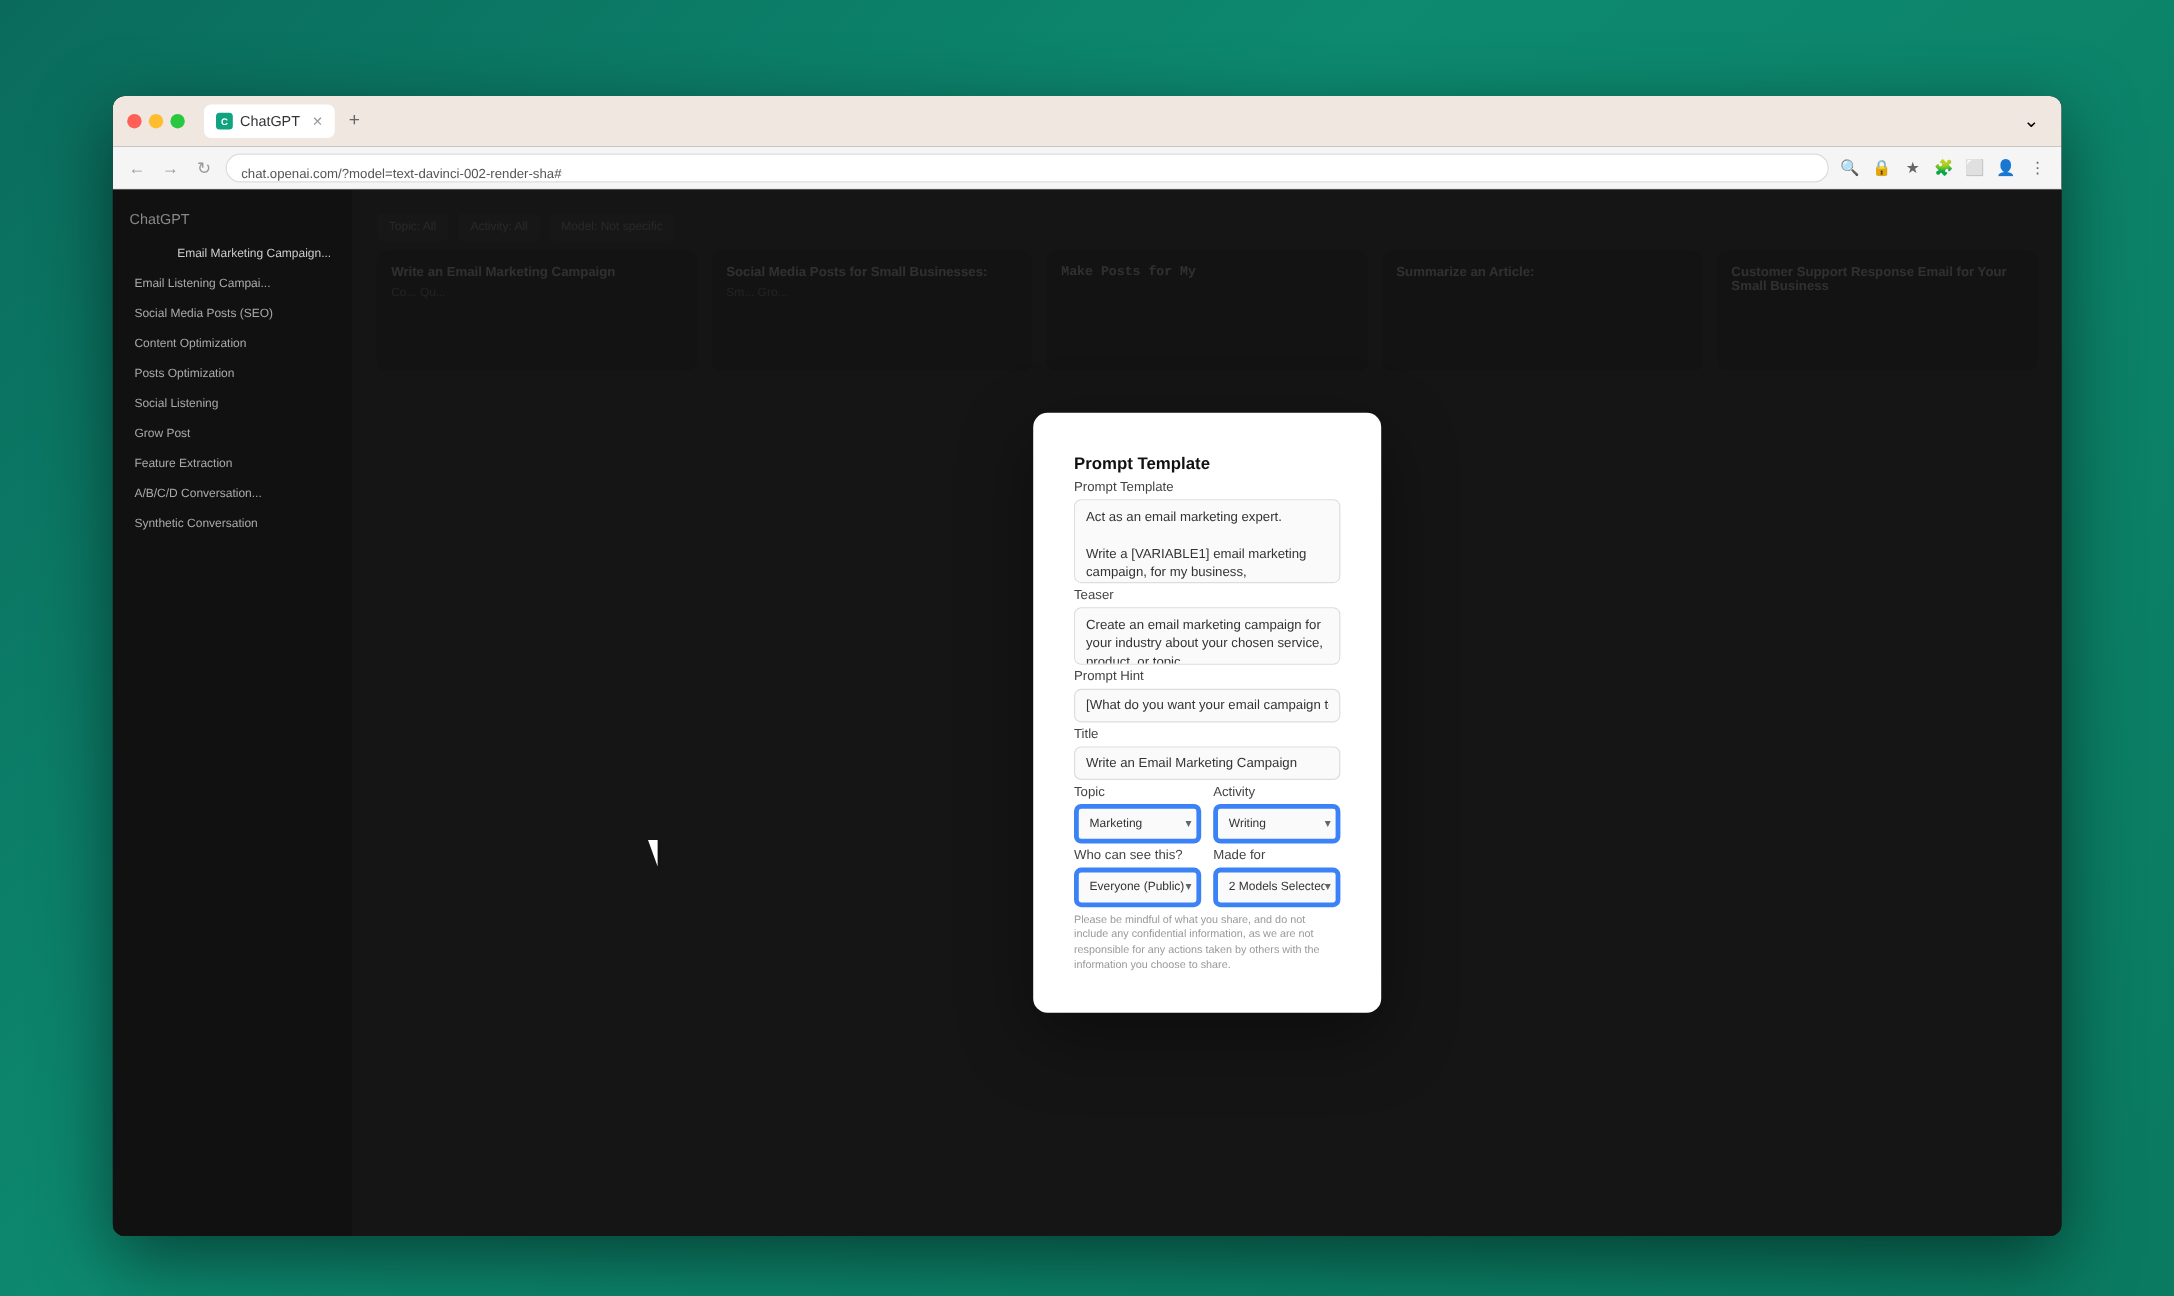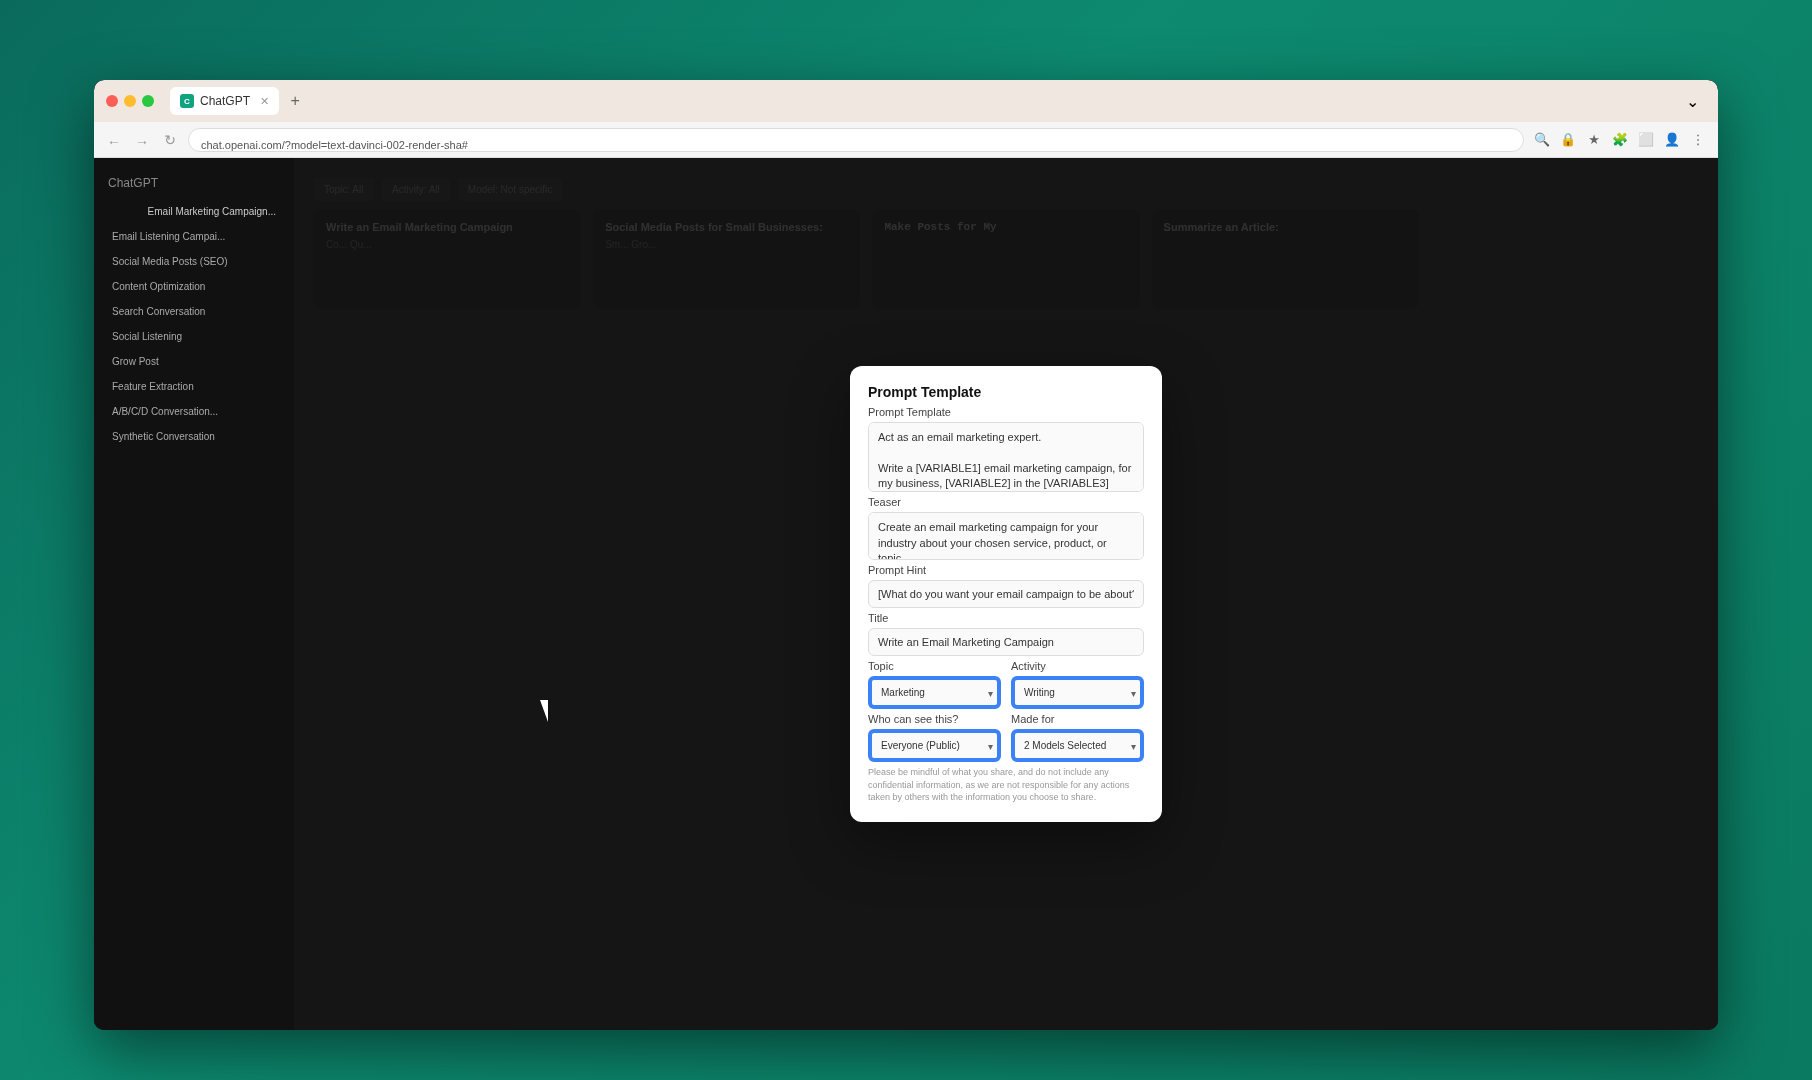--- a/index.html
+++ b/index.html
@@ -205,22 +205,22 @@
       background: rgba(0,0,0,0.5);
       display: flex;
       align-items: center;
       justify-content: center;
       z-index: 20;
     }
 
     .modal {
       background: white;
       border-radius: 12px;
-      width: 312px;
-      padding: 18px;
+      width: 290px;
+      padding: 34px;
       box-shadow: 0 20px 60px rgba(0,0,0,0.4);
       display: flex;
       flex-direction: column;
       gap: 4px;
       max-height: 520px;
       overflow-y: auto;
     }
 
     .modal-title {
       font-size: 14px;
@@ -367,21 +367,21 @@
   </div>
 
   <div class="browser-content">
 
     <div class="sidebar">
       <div class="sidebar-header">ChatGPT</div>
       <div class="sidebar-item" style="font-size:10px;color:#ccc;text-align:right;">Email Marketing Campaign...</div>
       <div class="sidebar-item" style="font-size:10px;">Email Listening Campai...</div>
       <div class="sidebar-item" style="font-size:10px;">Social Media Posts (SEO)</div>
       <div class="sidebar-item" style="font-size:10px;">Content Optimization</div>
-      <div class="sidebar-item" style="font-size:10px;">Search Conversation</div>
+      <div class="sidebar-item" style="font-size:10px;">Posts Optimization</div>
       <div class="sidebar-item" style="font-size:10px;">Social Listening</div>
       <div class="sidebar-item" style="font-size:10px;">Grow Post</div>
       <div class="sidebar-item" style="font-size:10px;">Feature Extraction</div>
       <div class="sidebar-item" style="font-size:10px;">A/B/C/D Conversation...</div>
       <div class="sidebar-item" style="font-size:10px;">Synthetic Conversation</div>
     </div>
 
     <div class="main-content">
 
       <div style="margin-bottom:12px;opacity:0.3;">
@@ -397,20 +397,23 @@
           </div>
           <div style="background:#222;border-radius:8px;padding:12px;min-height:100px;">
             <div style="color:#ddd;font-size:11px;font-weight:600;margin-bottom:6px;">Social Media Posts for Small Businesses:</div>
             <div style="color:#888;font-size:10px;">Sm... Gro...</div>
           </div>
           <div style="background:#222;border-radius:8px;padding:12px;min-height:100px;">
             <div style="color:#ddd;font-size:11px;font-weight:600;margin-bottom:2px;font-family:Liberation Mono, monospace;">Make Posts for My</div>
           </div>
           <div style="background:#222;border-radius:8px;padding:12px;min-height:100px;">
             <div style="color:#ddd;font-size:11px;font-weight:600;margin-bottom:19px;">Summarize an Article:</div>
+          </div>
+          <div style="background:#222;border-radius:8px;padding:12px;min-height:100px;">
+            <div style="color:#ddd;font-size:11px;font-weight:600;margin-bottom:6px;">Customer Support Response Email for Your Small Business</div>
           </div>
         </div>
       </div>
 
       <div class="modal-overlay">
         <div class="modal">
 
           <div class="form-section">
             <div class="modal-title">Prompt Template</div>
           </div>

